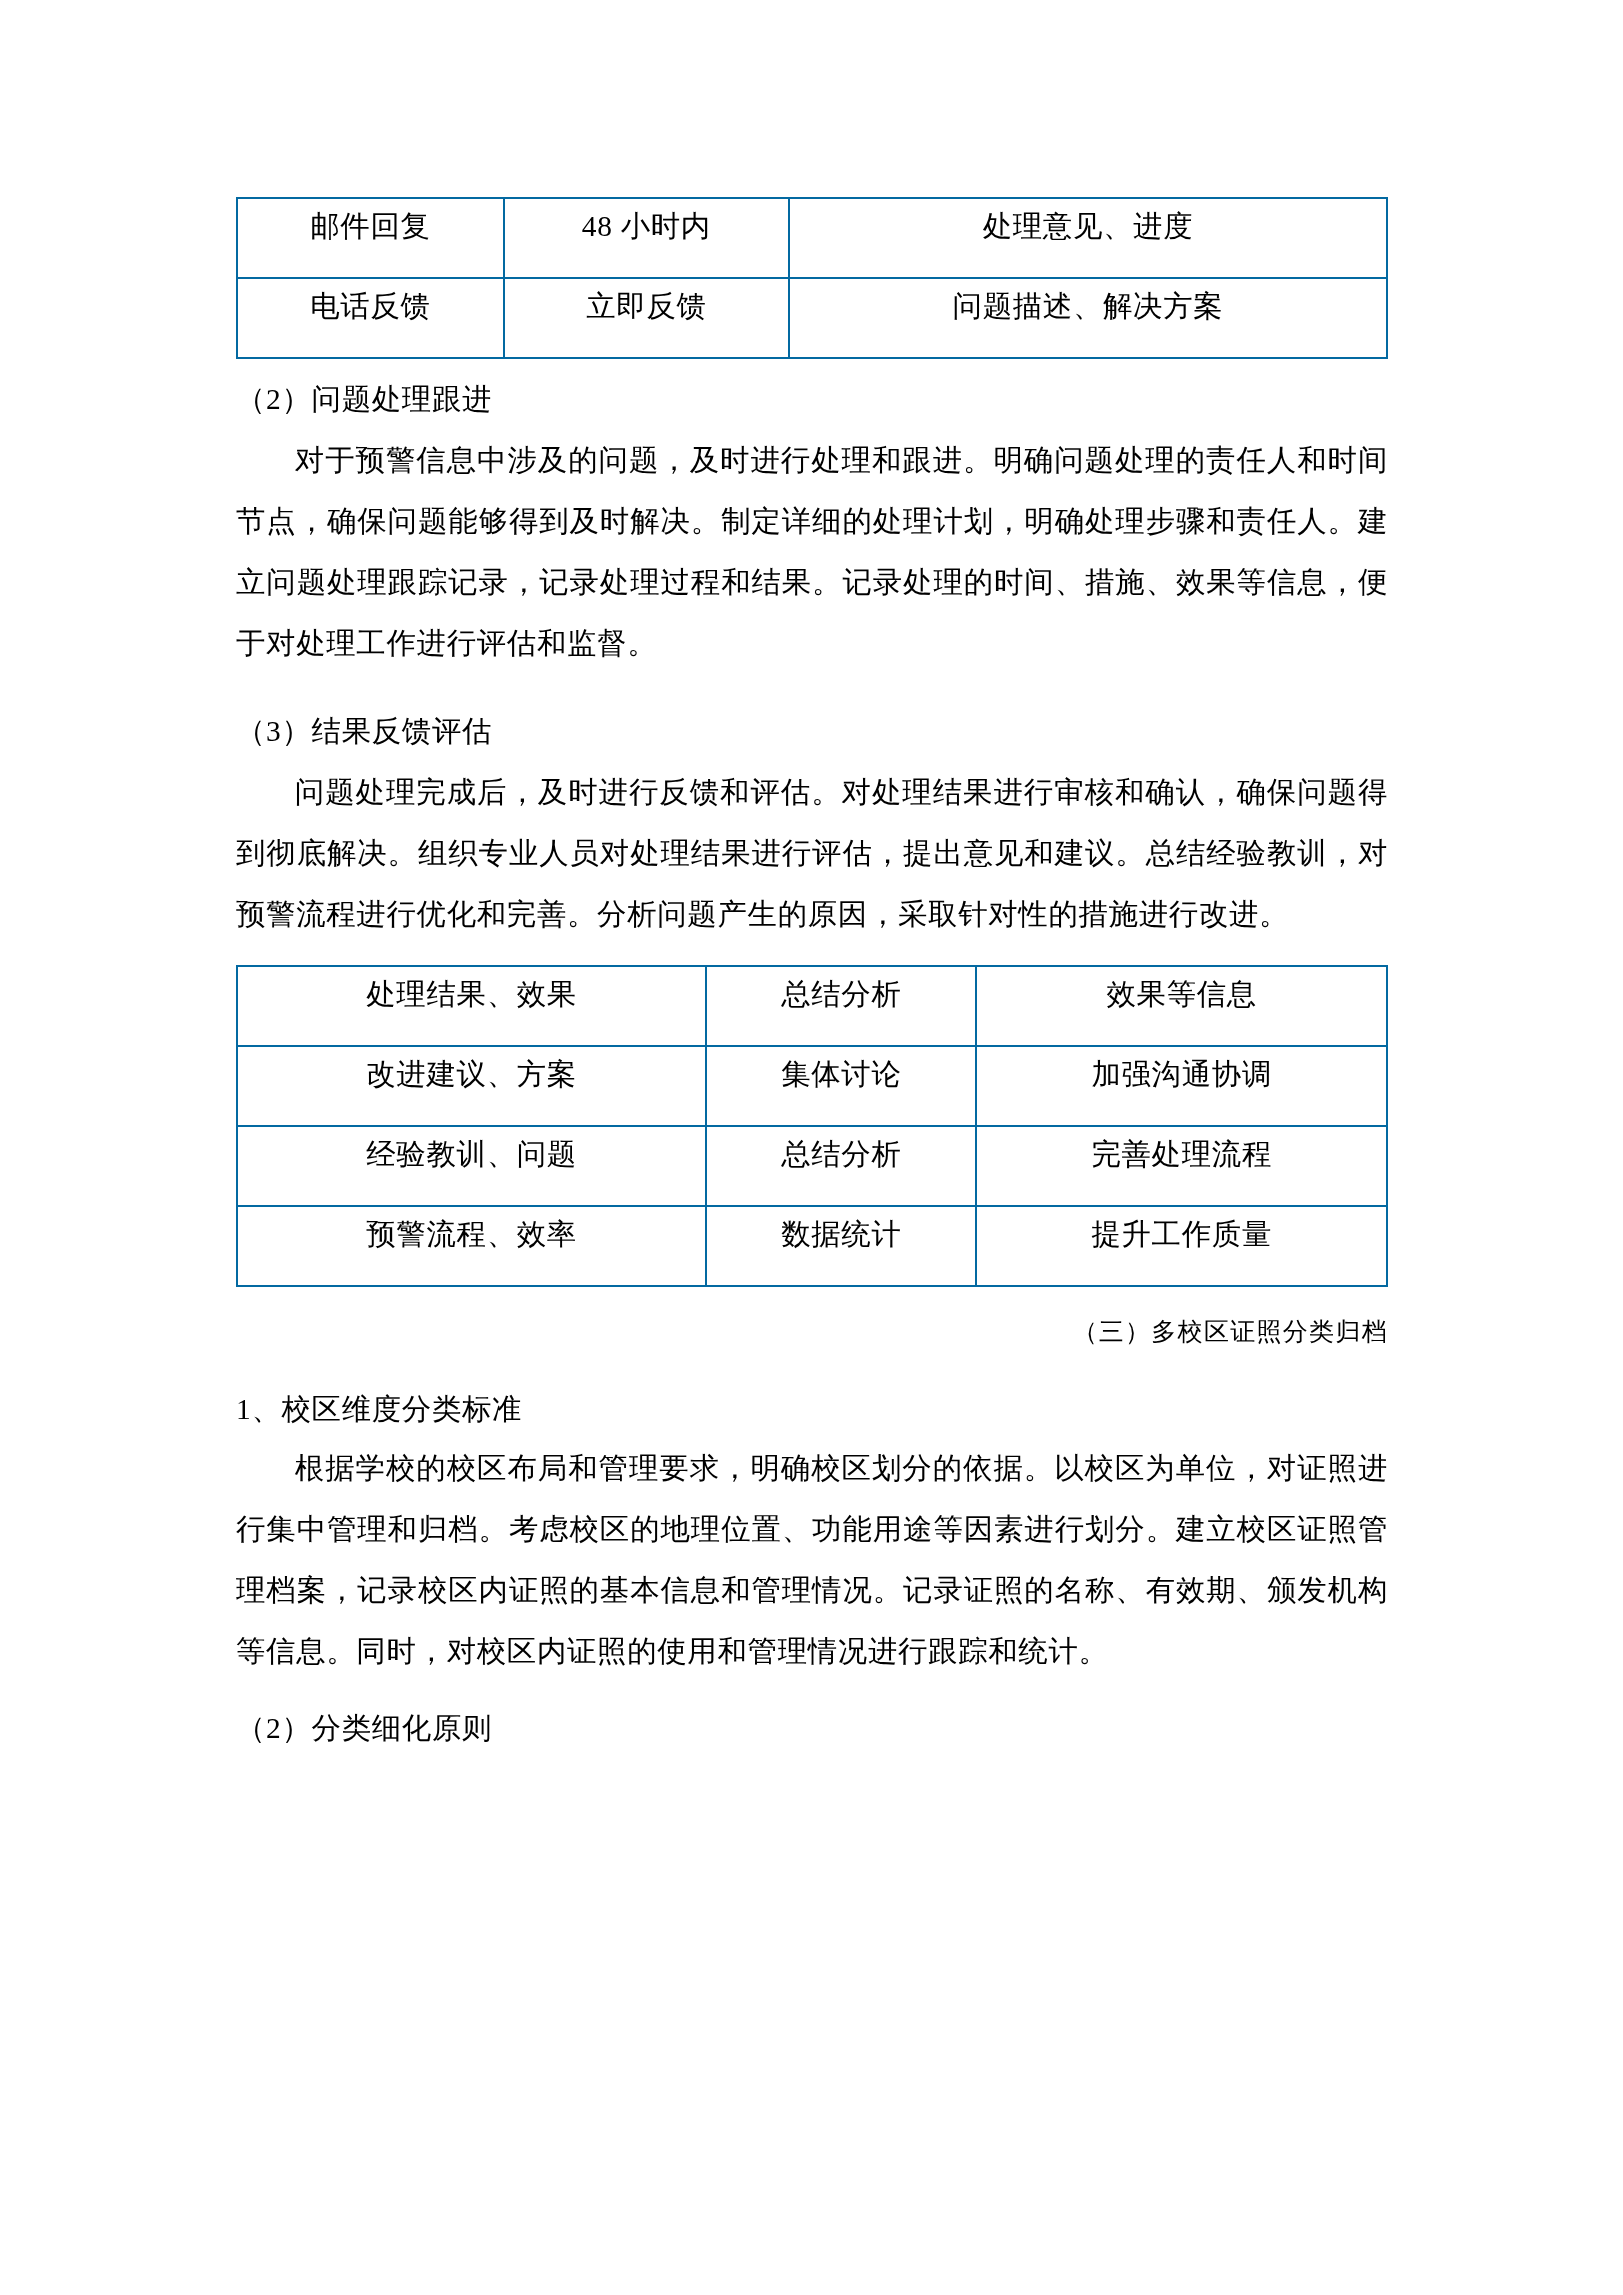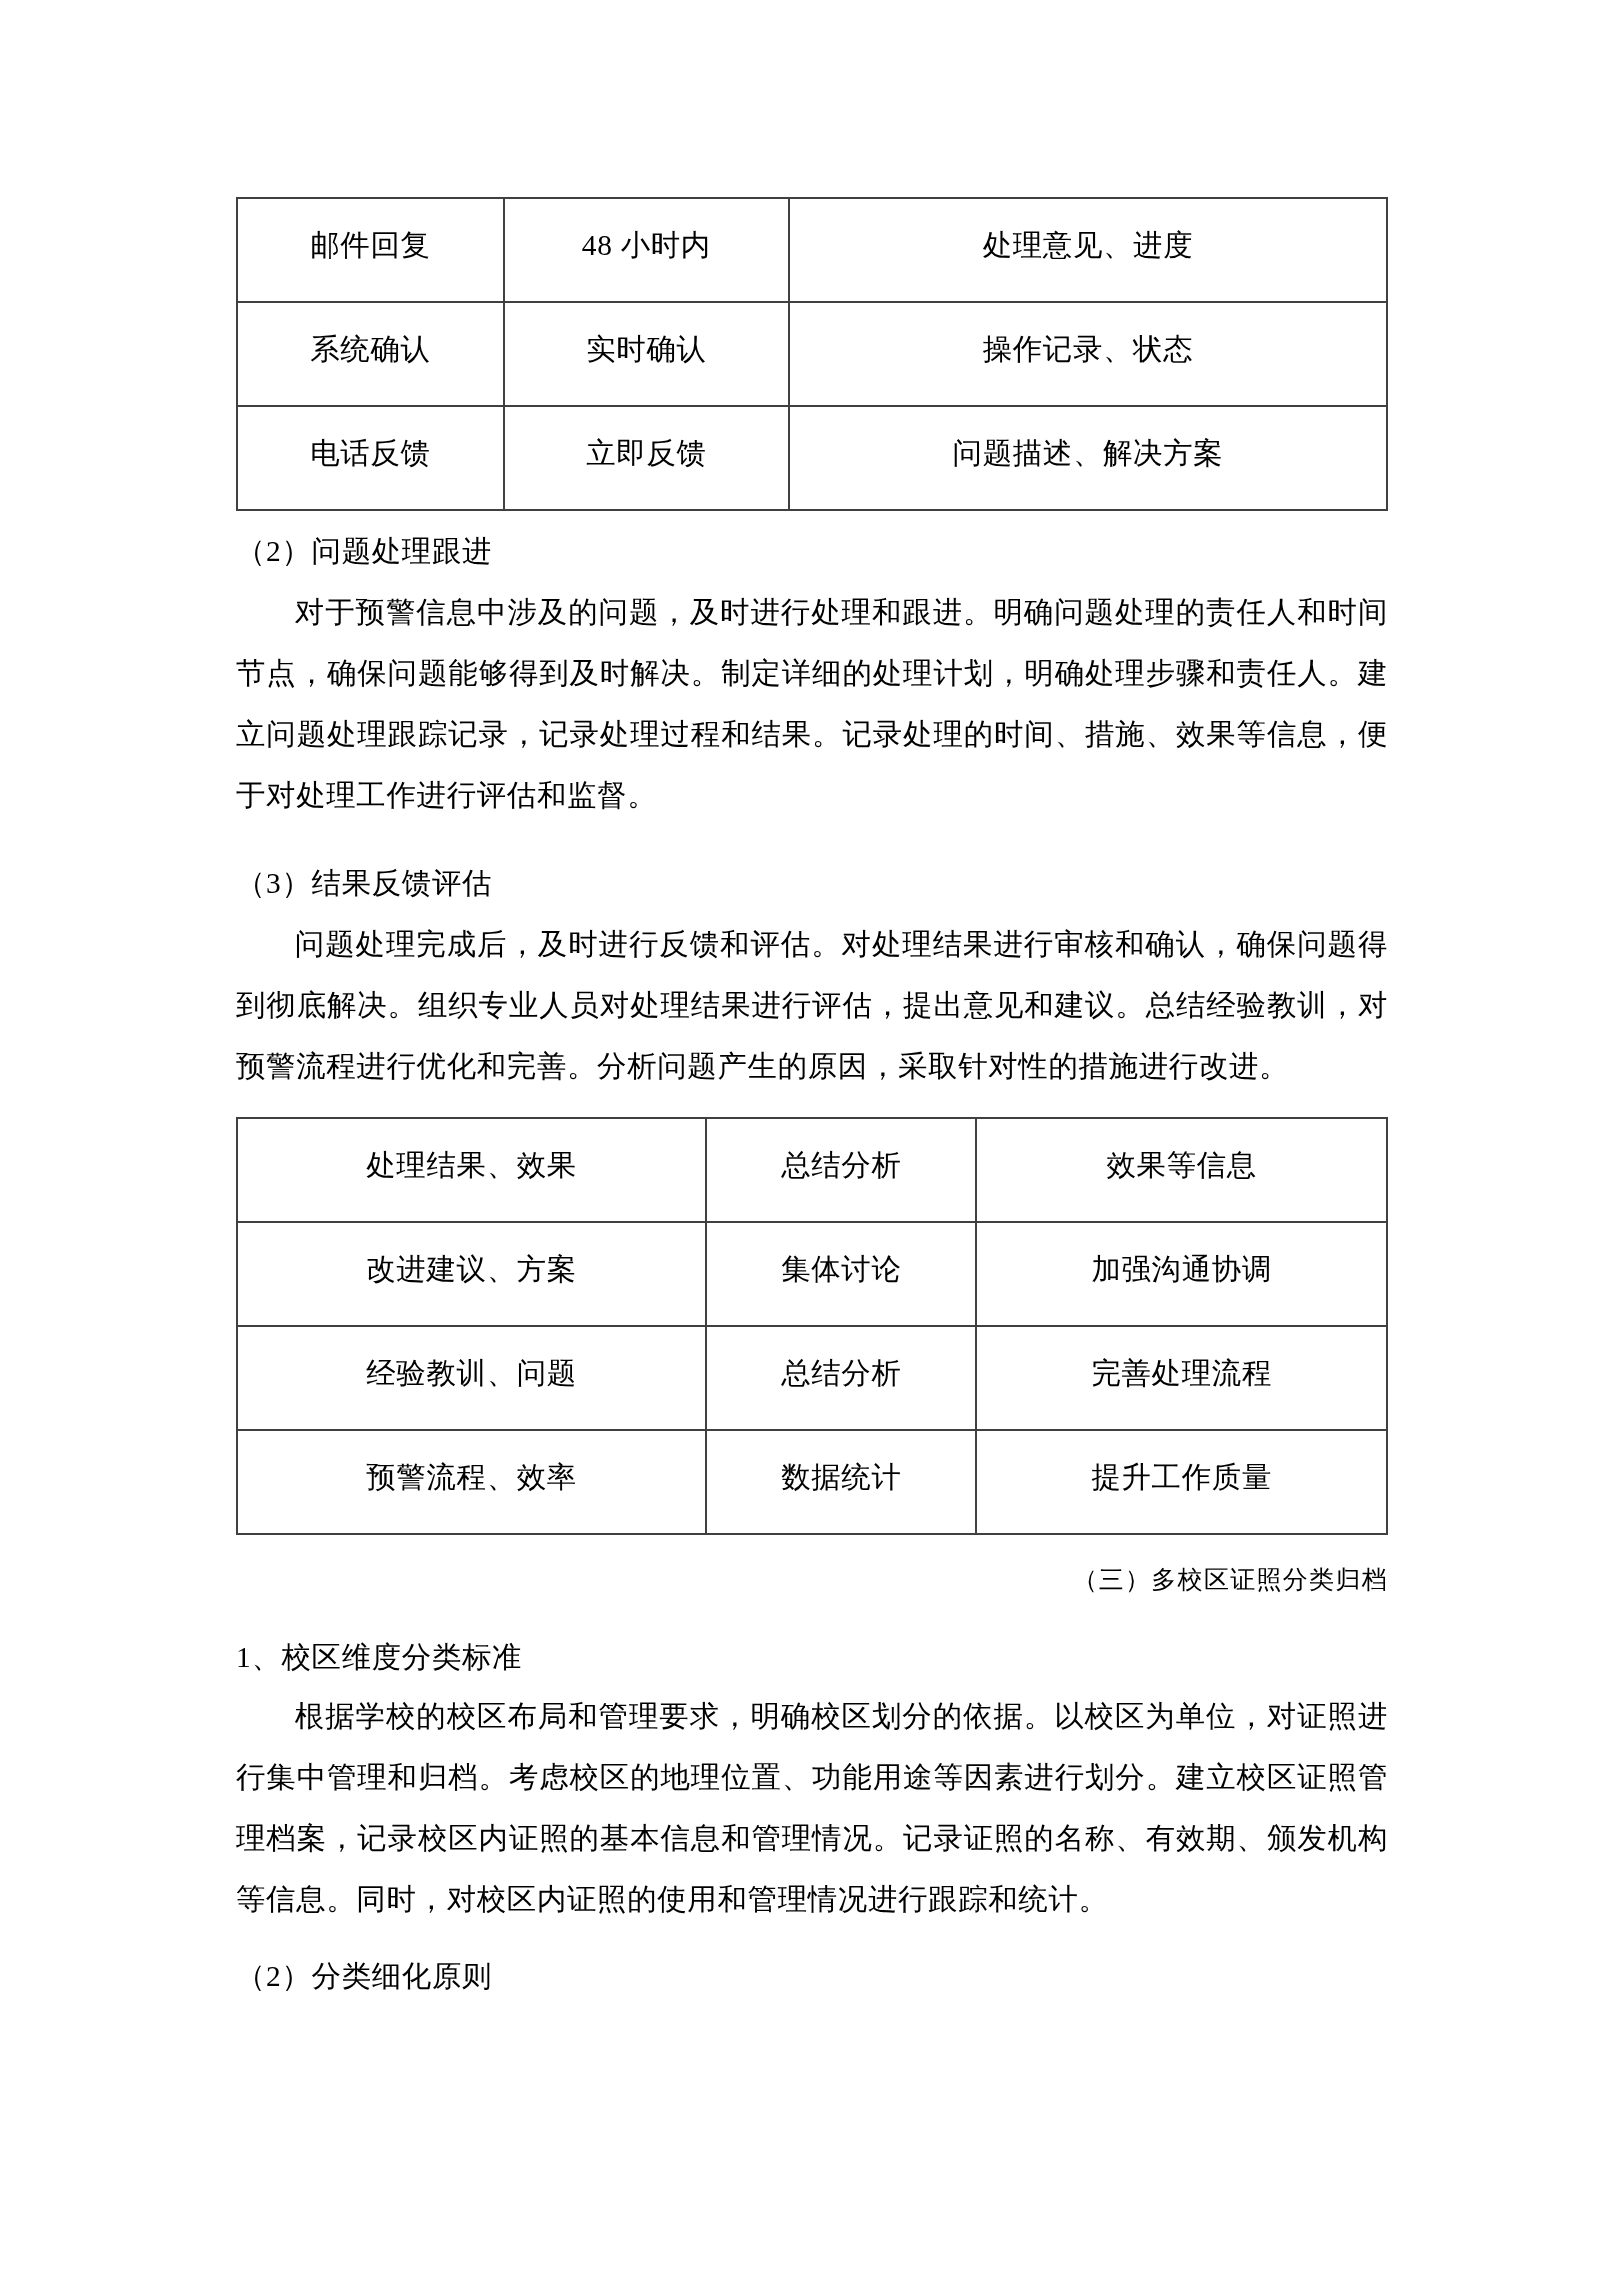--- a/index.html
+++ b/index.html
@@ -17,25 +17,25 @@
     left: 236px;
     top: 0;
     width: 1152px;
   }
   table.doc-table {
     border-collapse: collapse;
     table-layout: fixed;
     width: 100%;
   }
   table.doc-table td {
-    border: 2px solid #404040;
-    height: 104px;
+    border: 2px solid #0369a1;
+    height: 80px;
     vertical-align: top;
     text-align: center;
-    padding-top: 29px;
+    padding-top: 10px;
     font-size: 29.4px;
     line-height: 1.2;
     letter-spacing: 0.7px;
   }
   .t-channels { margin-top: 197px; }
   .t-channels .c1 { width: 23.2%; }
   .t-channels .c2 { width: 24.8%; }
   .t-channels .c3 { width: 52.0%; }
   .t-feedback { margin-top: 19.6px; }
   .t-feedback .c1 { width: 40.8%; }
@@ -76,25 +76,20 @@
 <div class="content">
 
   <table class="doc-table t-channels">
     <tbody>
       <tr>
         <td class="c1">邮件回复</td>
         <td class="c2">48 小时内</td>
         <td class="c3">处理意见、进度</td>
       </tr>
       <tr>
-        <td class="c1">系统确认</td>
-        <td class="c2">实时确认</td>
-        <td class="c3">操作记录、状态</td>
-      </tr>
-      <tr>
         <td class="c1">电话反馈</td>
         <td class="c2">立即反馈</td>
         <td class="c3">问题描述、解决方案</td>
       </tr>
     </tbody>
   </table>
 
   <div class="h-num">（2）问题处理跟进</div>
   <p class="body-par">对于预警信息中涉及的问题，及时进行处理和跟进。明确问题处理的责任人和时间节点，确保问题能够得到及时解决。制定详细的处理计划，明确处理步骤和责任人。建立问题处理跟踪记录，记录处理过程和结果。记录处理的时间、措施、效果等信息，便于对处理工作进行评估和监督。</p>
 

